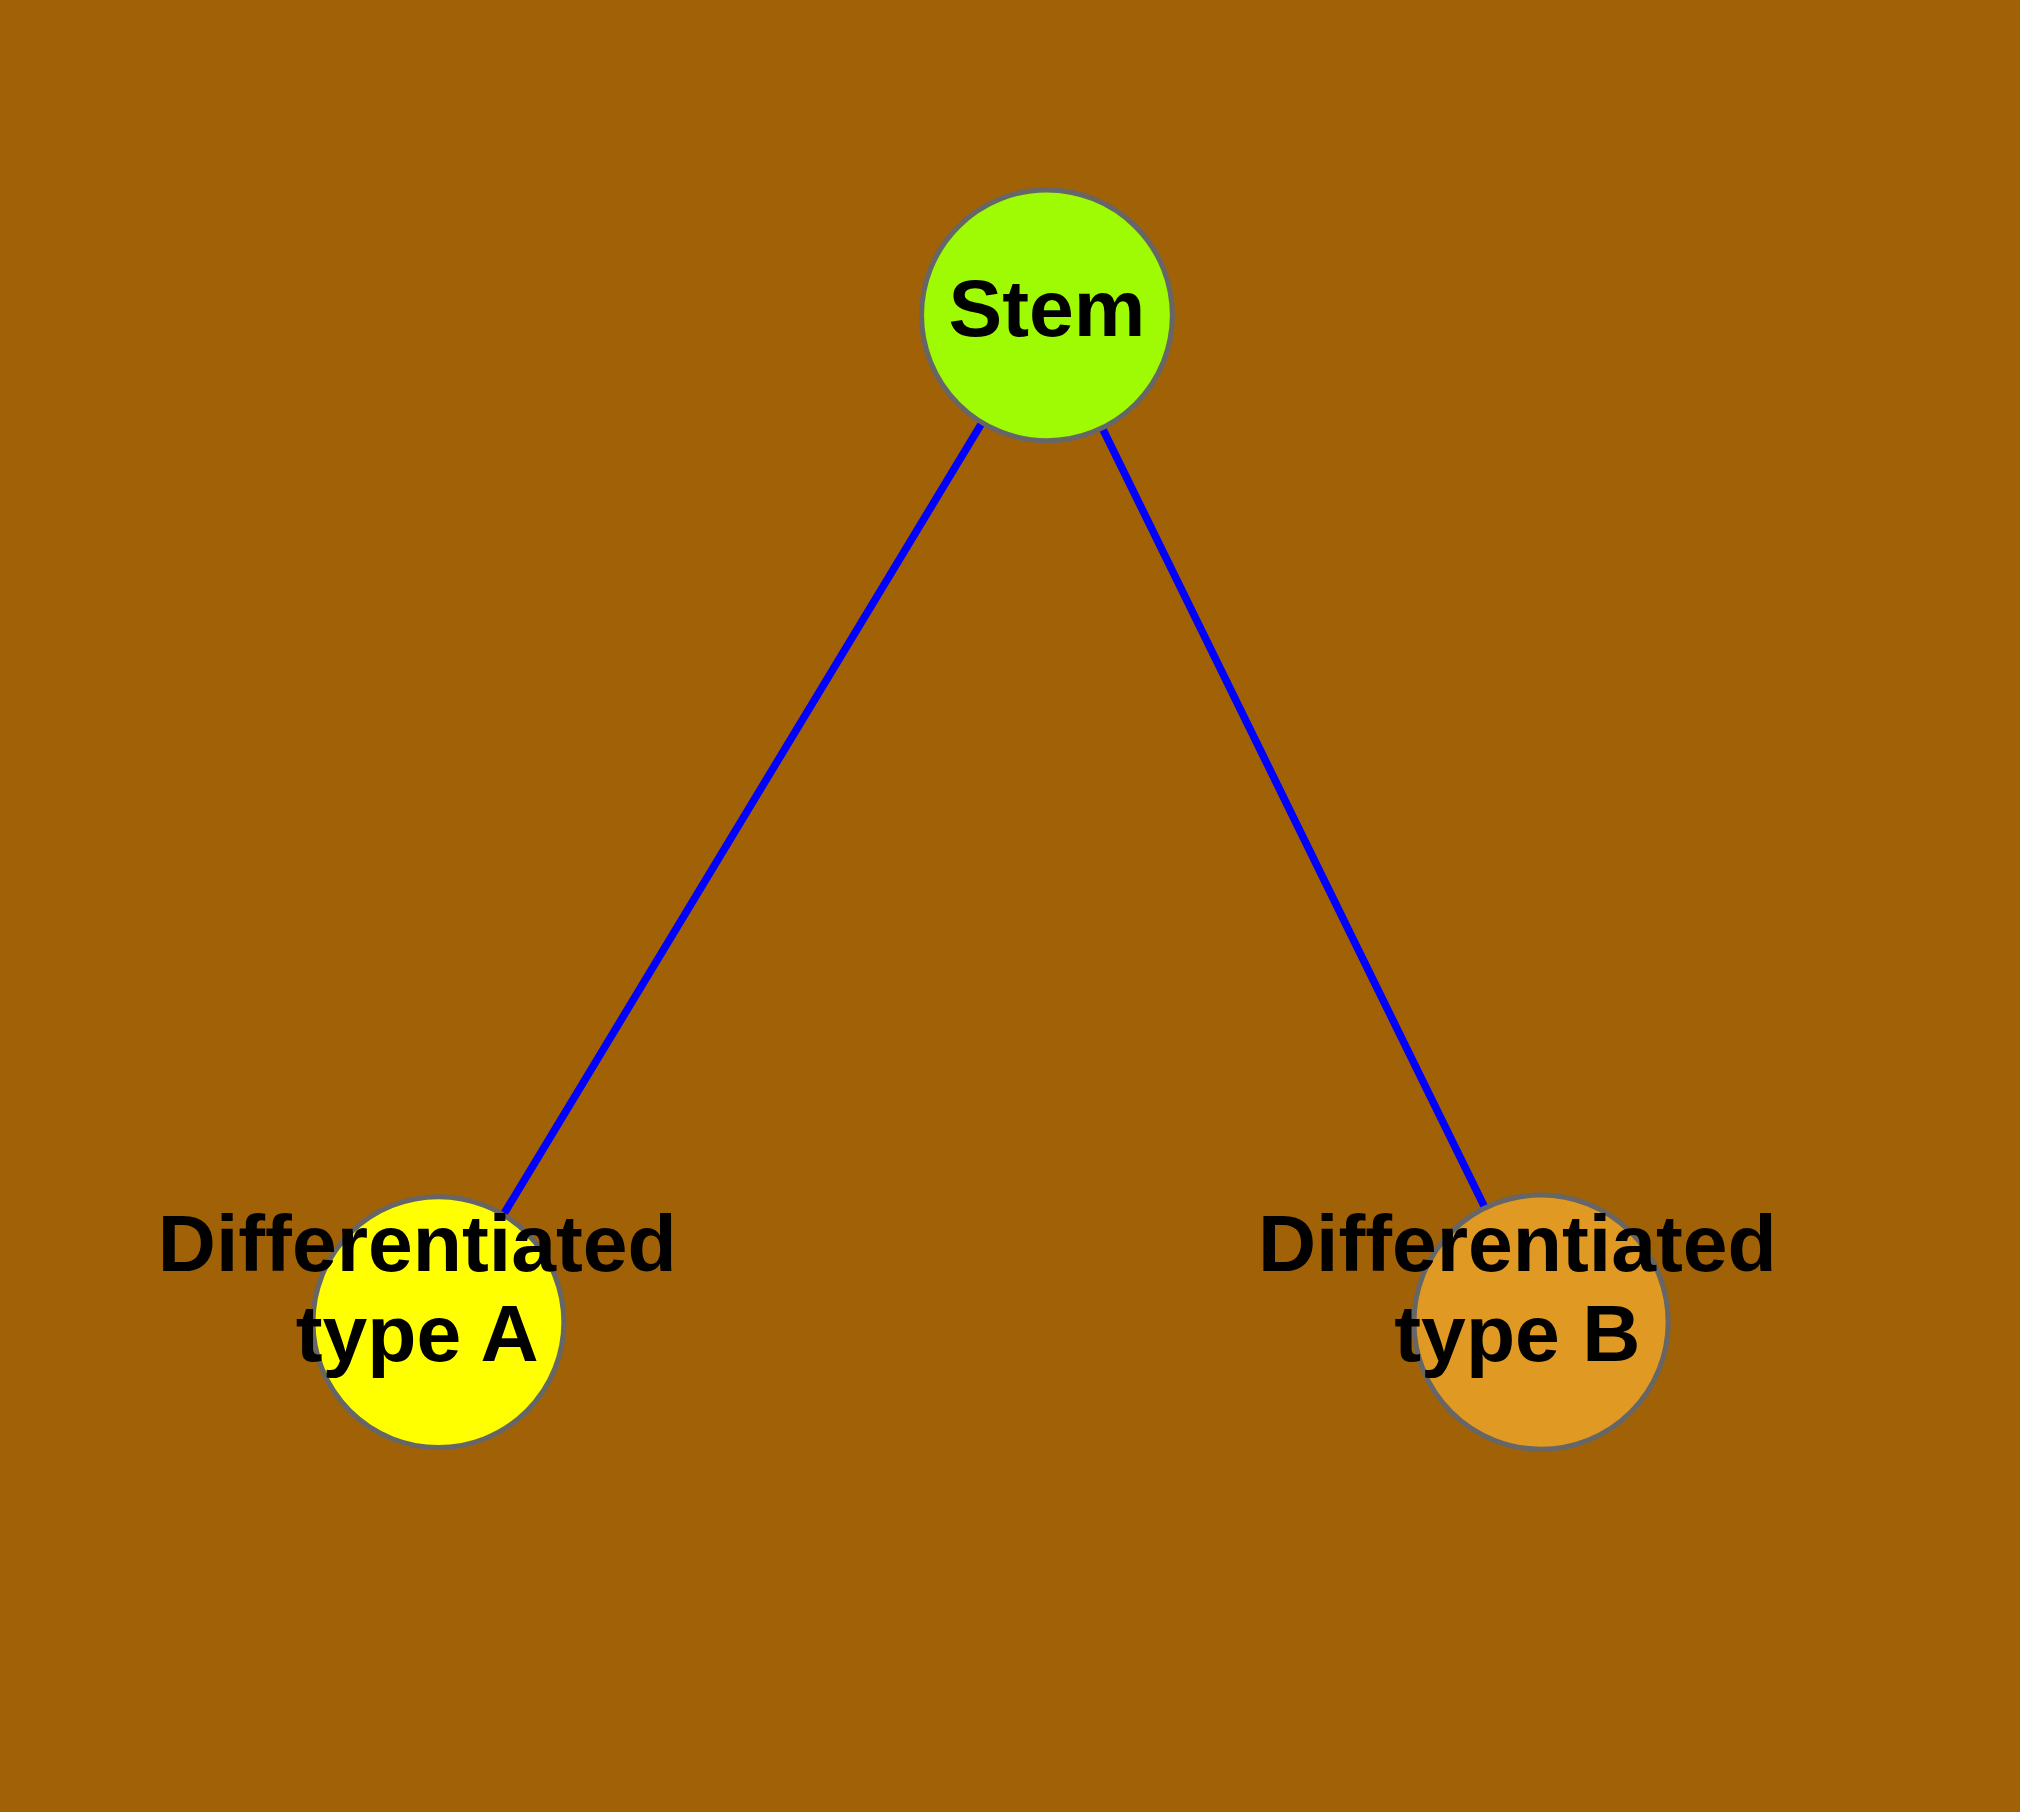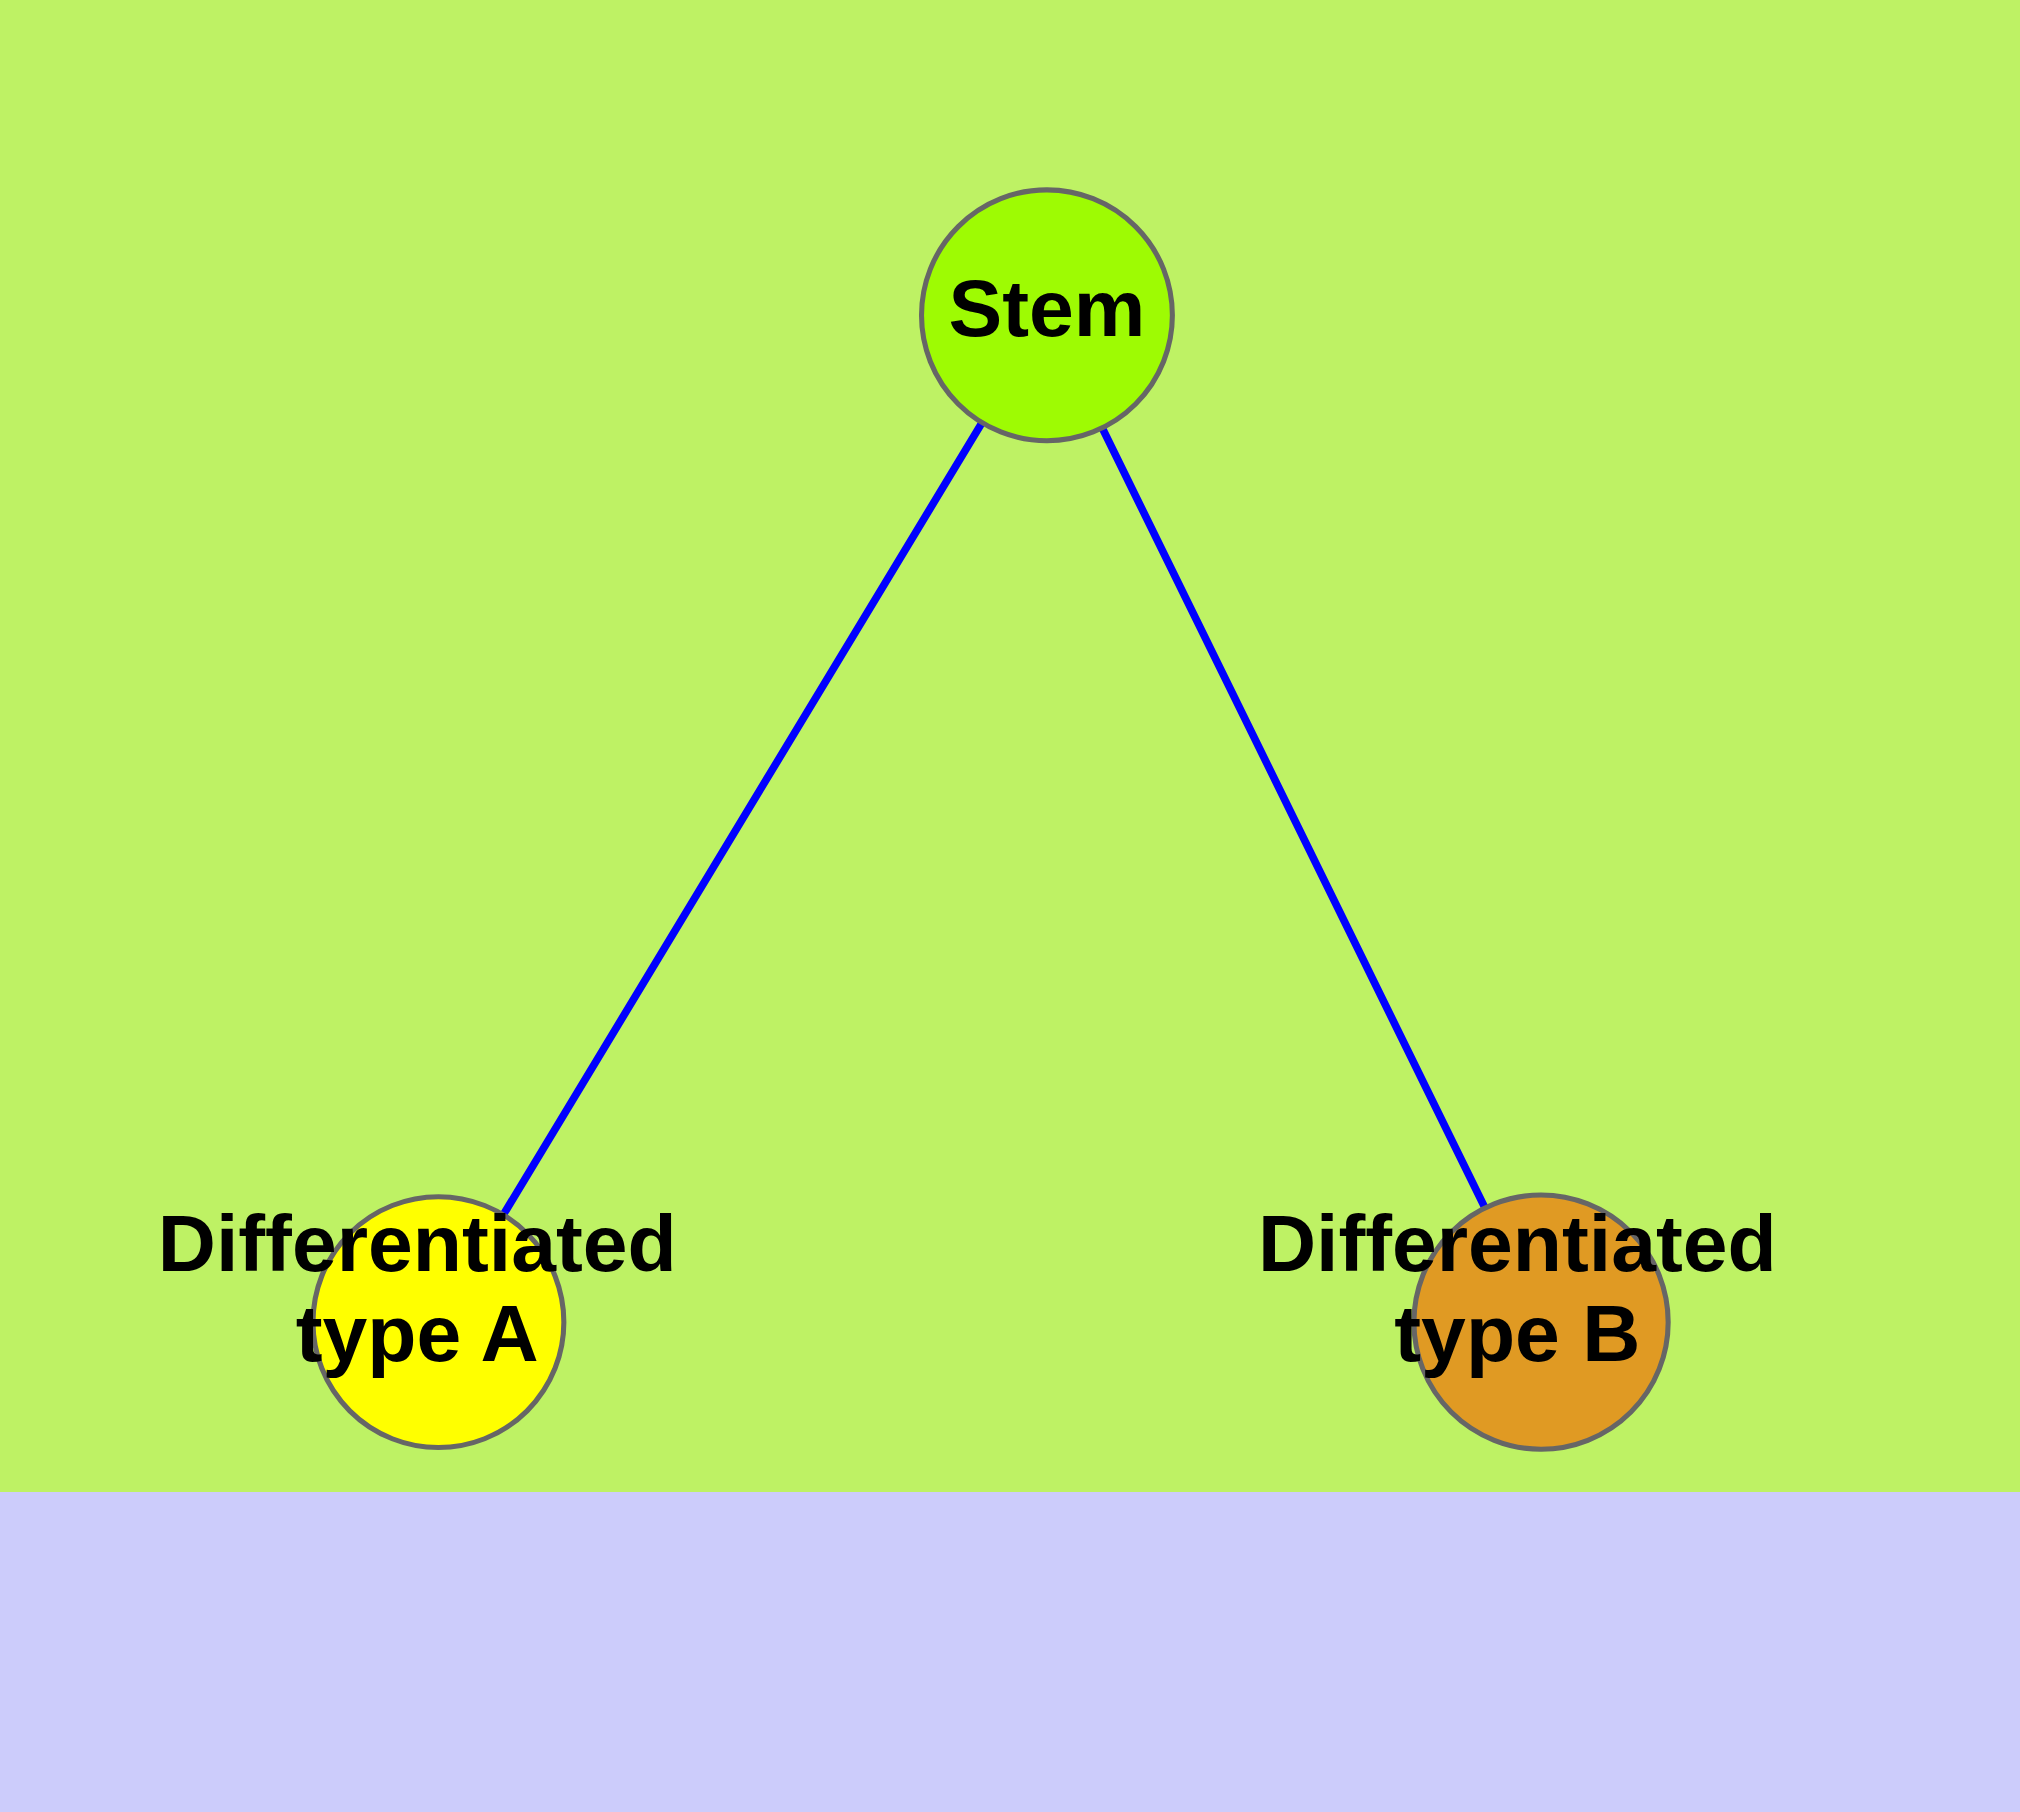--- a/index.html
+++ b/index.html
@@ -10,22 +10,22 @@
   }
   body {
     width: 2021px;
     height: 1812px;
     overflow: hidden;
     font-family: "Liberation Sans", sans-serif;
   }
   #graph-canvas {
     position: relative;
     width: 2021px;
-    height: 1492px;
-    background: #bef264;
+    height: 1812px;
+    background: #a16207;
   }
   #graph-svg {
     position: absolute;
     top: 0;
     left: 0;
     width: 2021px;
     height: 1812px;
     display: block;
   }
   .node-label {

